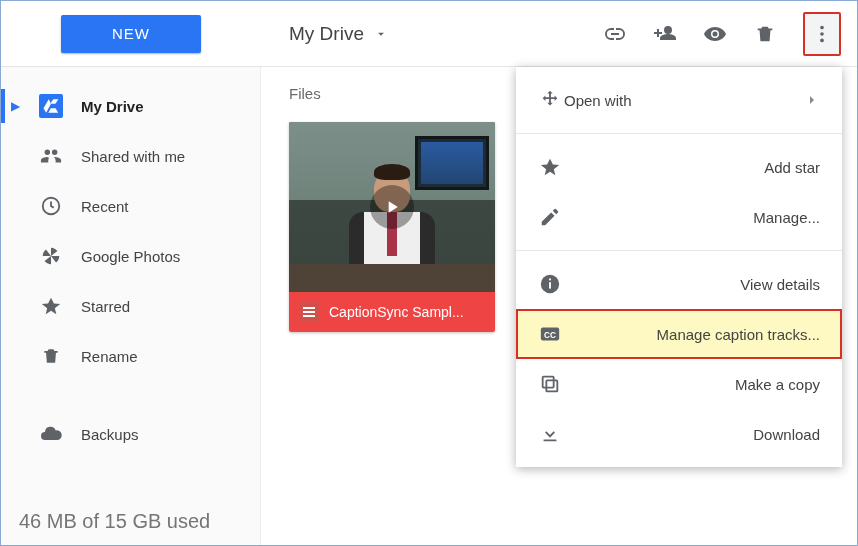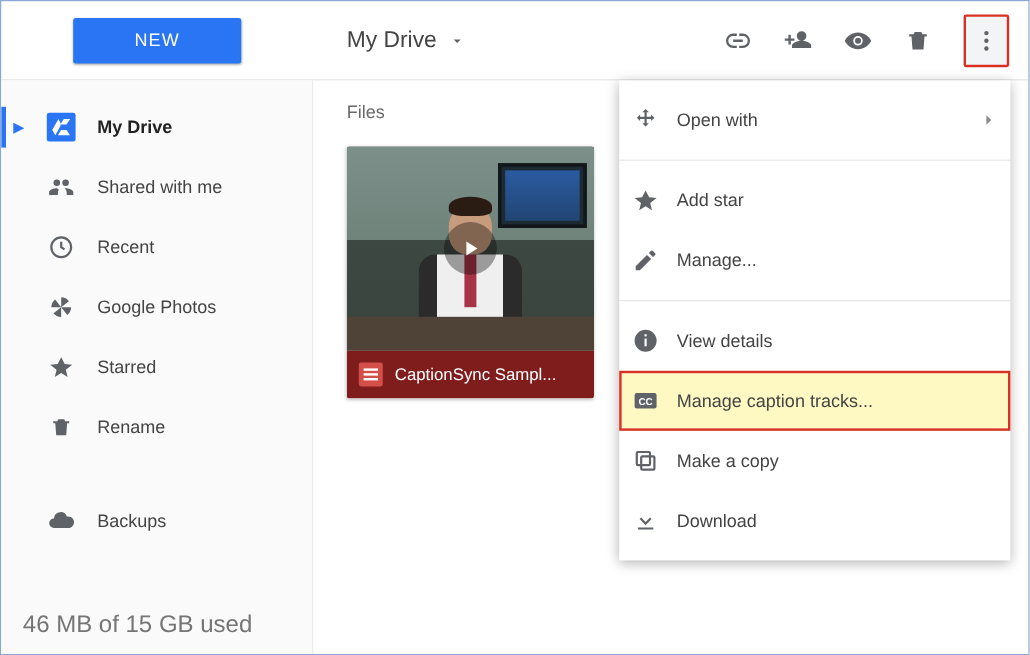--- a/index.html
+++ b/index.html
@@ -40,27 +40,27 @@
   .thumb .frame { position:absolute; right:6px; top:14px; width:74px; height:54px; background:#1c2b34; border:3px solid #12181a; }
   .thumb .frame::after{content:""; position:absolute; left:3px; right:3px; top:3px; bottom:3px; background:linear-gradient(180deg,#2a5aa0,#224673); }
   .thumb .table { position:absolute; left:0; right:0; bottom:0; height:28px; background:#4f4337; }
   .thumb .man { position:absolute; left:50%; bottom:22px; transform:translateX(-50%); }
   .man .head{ width:36px; height:42px; background:#c79c7d; border-radius:46% 46% 40% 40%; margin:0 auto; position:relative;}
   .man .hair{ position:absolute; top:-6px; left:0; right:0; height:16px; background:#2a1b13; border-radius:50% 50% 30% 30%; }
   .man .body{ width:86px; height:58px; background:linear-gradient(90deg,#2b2b2b 0 18%, #efeff0 18% 82%, #2b2b2b 82% 100%); border-radius:14px 14px 6px 6px; margin:0 auto; position:relative;}
   .man .tie{ position:absolute; left:50%; top:0; transform:translateX(-50%); width:10px; height:44px; background:#a83246;}
   .play-overlay{ position:absolute; left:50%; top:50%; transform:translate(-50%,-50%); width:44px; height:44px; border-radius:50%; background:rgba(0,0,0,.35); display:flex; align-items:center; justify-content:center;}
   .play-overlay svg{ fill:#fff; }
-  .file-meta { background:#7f1d1d; color:#fff; display:flex; align-items:center; gap:10px; padding:10px 10px; font-size:14px;}
+  .file-meta { background:#ef4444; color:#fff; display:flex; align-items:center; gap:10px; padding:10px 10px; font-size:14px;}
   .movie-ico{ width:20px; height:20px; background:#d34f49; display:flex; align-items:center; justify-content:center; border-radius:2px;}
   .movie-ico::after{content:""; display:block; width:12px; height:2px; background:#fff; box-shadow: 0 4px 0 #fff, 0 -4px 0 #fff;}
 
   
   .menu { position:absolute; left: 515px; top: 66px; width: 326px; background:#fff; box-shadow: 0 2px 10px rgba(0,0,0,.3); padding: 8px 0; z-index:50; }
-  .menu-item { display:flex; align-items:center; height:50px; padding: 0 10px; gap:14px; color:#444; font-size:15px; }
+  .menu-item { display:flex; align-items:center; height:50px; padding: 0 22px; gap:2px; color:#444; font-size:15px;justify-content:space-between; }
   .menu-item .mico{ width:24px; height:24px; display:flex; align-items:center; justify-content:center; color:#5e5e5e;}
   .menu-item .mcaret{ margin-left:auto; color:#8a8a8a;}
   .menu-sep{ height:1px; background:#e6e6e6; margin:8px 0;}
   .menu-item.highlight{ outline:2px solid #d93025; outline-offset:-2px; background:#fef9c3;}
 
   svg { display:block; }
 </style>
 </head>
 <body>
 

